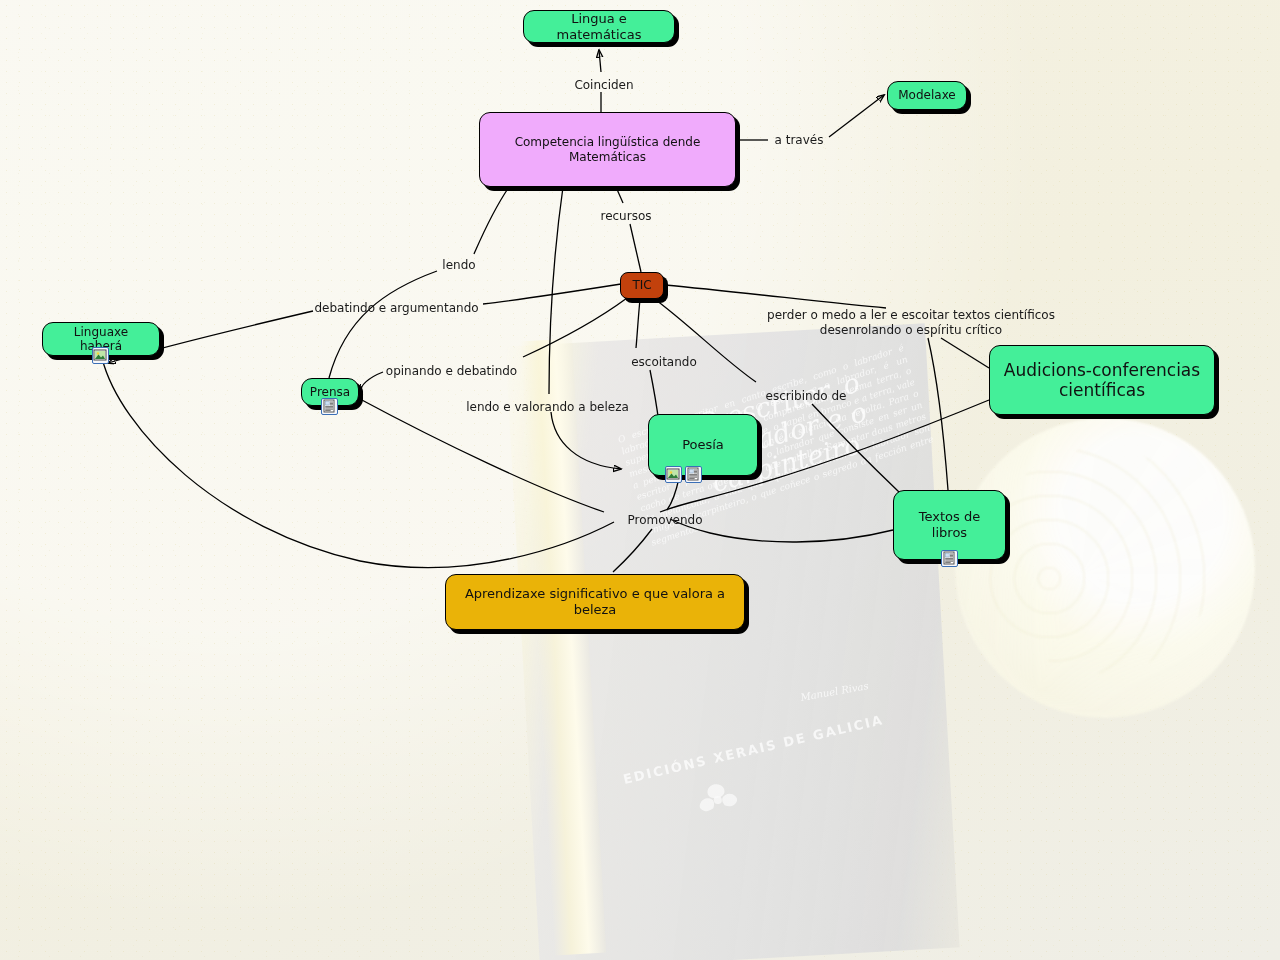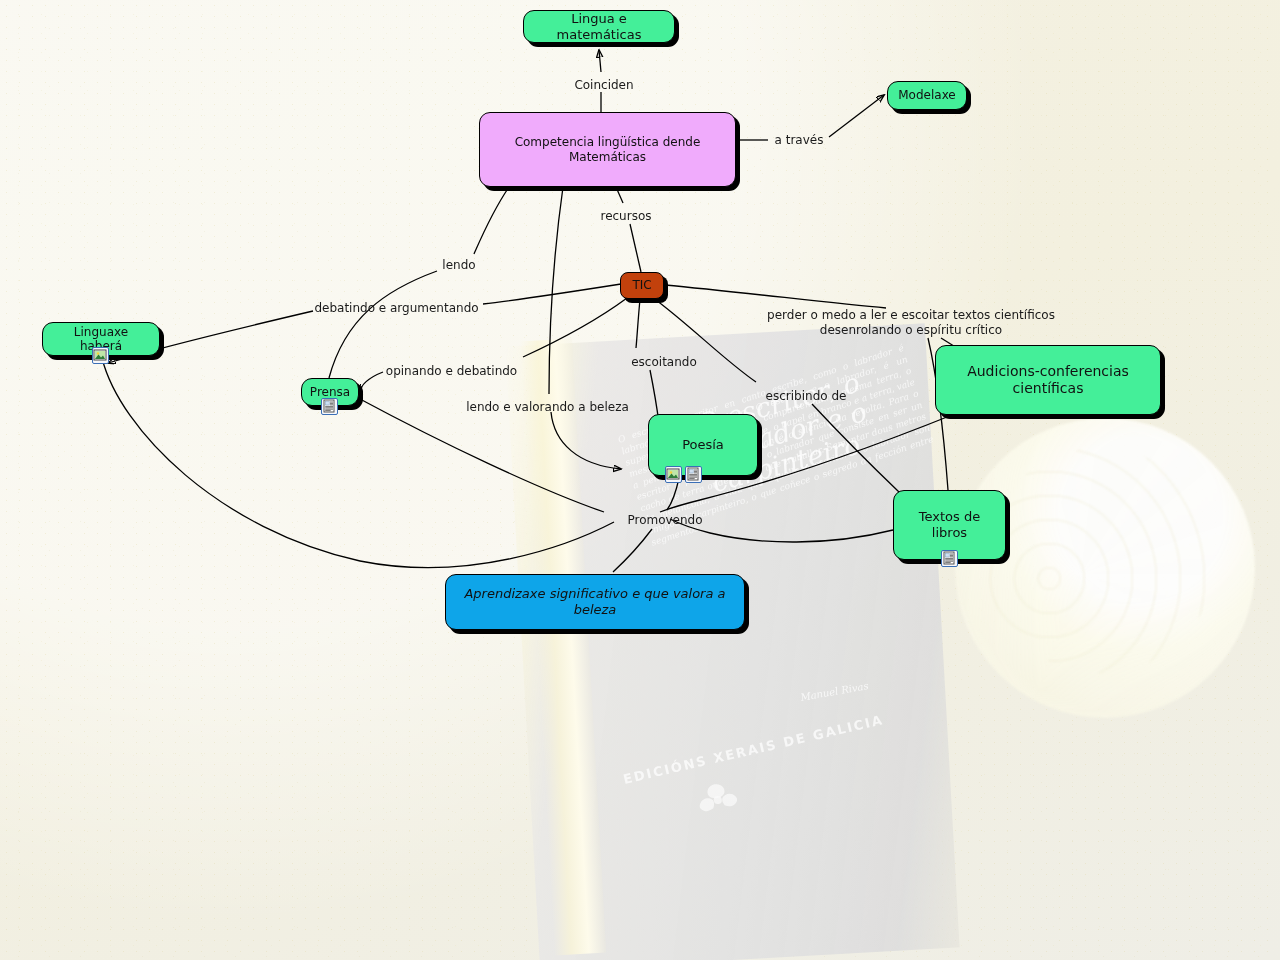--- a/index.html
+++ b/index.html
@@ -102,21 +102,21 @@
   .node{
     position:absolute;box-sizing:border-box;
     border:1.6px solid #000;border-radius:11px;
     box-shadow:4px 4px 0 0 #000;
     display:flex;align-items:center;justify-content:center;text-align:center;
     color:#111;
   }
   .node .label{display:block;padding:17px 10px;line-height:1.2;}
   .n-green{background:#44ef99;}
   .n-pink{background:#f0abfc;}
-  .n-yellow{background:#0ea5e9;font-style:italic;}
+  .n-yellow{background:#eab308;}
   .n-purple{background:#c2410c;}
 
   
   .elabel{
     position:absolute;color:#1a1a1a;white-space:pre;
     line-height:15px;text-align:center;
   }
 
   
   .badges{
@@ -265,21 +265,21 @@
       <svg width="14" height="14" viewBox="0 0 14 14">
         <rect x="2" y="1" width="10" height="12" fill="#fff" stroke="#555" stroke-width="1"></rect>
         <rect x="3.2" y="2.6" width="4" height="3.4" fill="#cfe0f2" stroke="#7799bb" stroke-width=".5"></rect>
         <g stroke="#333" stroke-width=".7">
           <path d="M8,3h3M8,4.4h3M8,5.8h3M3.2,7.4h7.8M3.2,8.8h7.8M3.2,10.2h7.8M3.2,11.6h5.5"></path>
         </g>
       </svg>
     </div>
   </div>
 
-  <div class="node n-green" style="left:935px;top:345px;width:226px;height:70px;font-size:14px;">
+  <div class="node n-green" style="left:989px;top:345px;width:226px;height:70px;font-size:17px;">
     <span class="label">Audicions-conferencias científicas</span>
   </div>
 
   <div class="node n-green" style="left:893px;top:490px;width:113px;height:70px;font-size:13px;">
     <span class="label">Textos de libros</span>
   </div>
   <div class="badges" style="left:941px;top:550px;">
     <div class="badge">
       <svg width="14" height="14" viewBox="0 0 14 14">
         <rect x="2" y="1" width="10" height="12" fill="#fff" stroke="#555" stroke-width="1"></rect>

